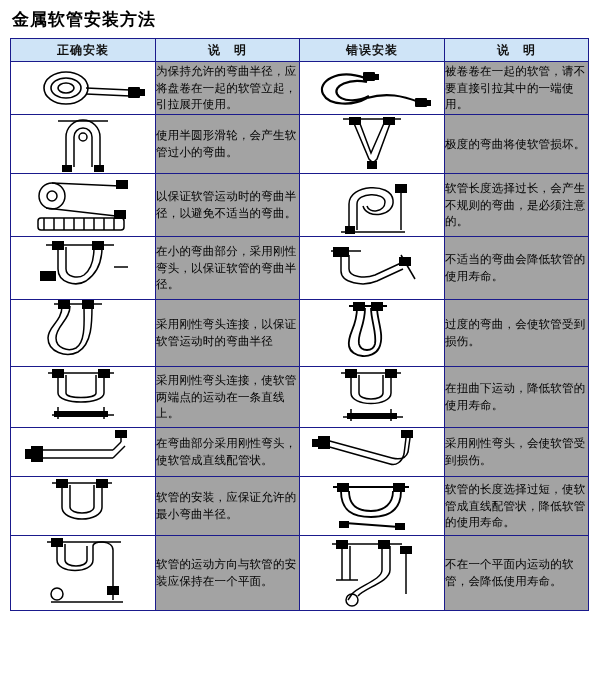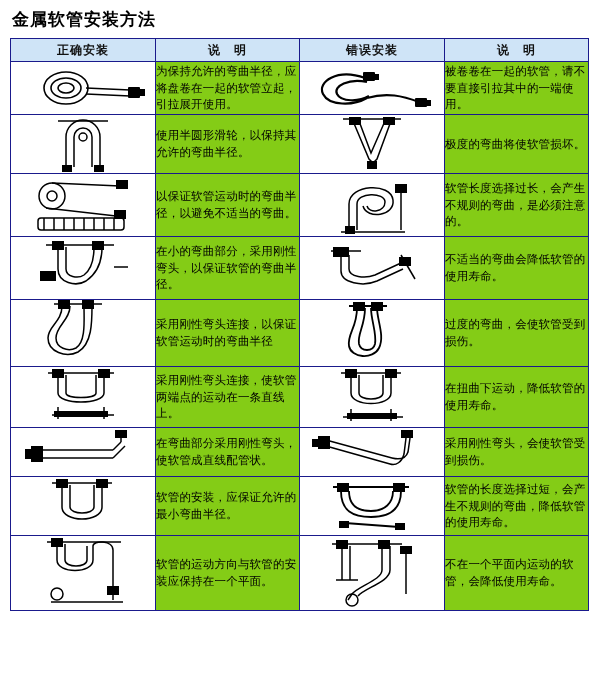--- a/index.html
+++ b/index.html
@@ -48,21 +48,21 @@
     text-align: center;
     letter-spacing: 1px;
   }
   td.img-cell {
     background: #ffffff;
     text-align: center;
     vertical-align: middle;
     padding: 2px 0;
   }
   td.desc-cell {
-    background: #84cc16;
+    background: #a3a3a3;
     font-size: 11.5px;
     line-height: 1.45;
     padding: 5px 7px;
     vertical-align: middle;
     letter-spacing: 0.2px;
   }
   .svg-wrap {
     display: block;
     margin: 0 auto;
   }
@@ -139,21 +139,21 @@
               <path d="M56 52 L56 22 A9 9 0 0 1 74 22 L74 52"></path>
               <circle cx="65" cy="22" r="4"></circle>
               <path d="M40 6 L90 6"></path>
             </g>
             <g fill="#000">
               <rect x="44" y="50" width="10" height="7"></rect>
               <rect x="76" y="50" width="10" height="7"></rect>
             </g>
           </svg>
         </td>
-        <td class="desc-cell">使用半圆形滑轮，以保持其允许的弯曲半径。</td>
+        <td class="desc-cell">使用半圆形滑轮，会产生软管过小的弯曲。</td>
         <td class="img-cell">
           <svg class="svg-wrap" width="130" height="58" viewBox="0 0 130 58">
             <g fill="none" stroke="#000" stroke-width="1.5">
               <path d="M46 6 L62 44 L66 48 L70 44 L84 6"></path>
               <path d="M52 6 L64 38 L78 6"></path>
               <path d="M36 4 L94 4"></path>
             </g>
             <g fill="#000">
               <rect x="42" y="2" width="12" height="8"></rect>
               <rect x="76" y="2" width="12" height="8"></rect>
@@ -359,21 +359,21 @@
               <path d="M38 46 L92 50"></path>
             </g>
             <g fill="#000">
               <rect x="30" y="6" width="12" height="9"></rect>
               <rect x="86" y="6" width="12" height="9"></rect>
               <rect x="32" y="44" width="10" height="7"></rect>
               <rect x="88" y="46" width="10" height="7"></rect>
             </g>
           </svg>
         </td>
-        <td class="desc-cell">软管的长度选择过短，会产生不规则的弯曲，降低软管的使用寿命。</td>
+        <td class="desc-cell">软管的长度选择过短，使软管成直线配管状，降低软管的使用寿命。</td>
       </tr>
 
       <tr>
         <td class="img-cell">
           <svg class="svg-wrap" width="132" height="74" viewBox="0 0 132 74">
             <g fill="none" stroke="#000" stroke-width="1.5">
               <path d="M40 8 L40 24 C40 38 76 38 76 24 L76 10 C76 4 96 4 96 14 L96 54"></path>
               <path d="M48 8 L48 24 C48 32 70 32 70 24 L70 10"></path>
               <path d="M30 6 L104 6"></path>
               <path d="M34 66 L106 66"></path>

